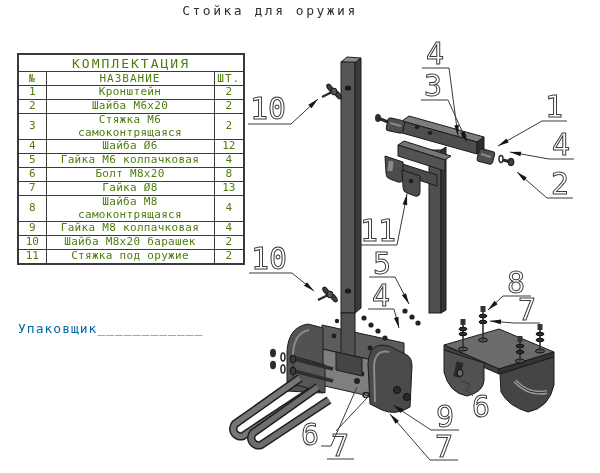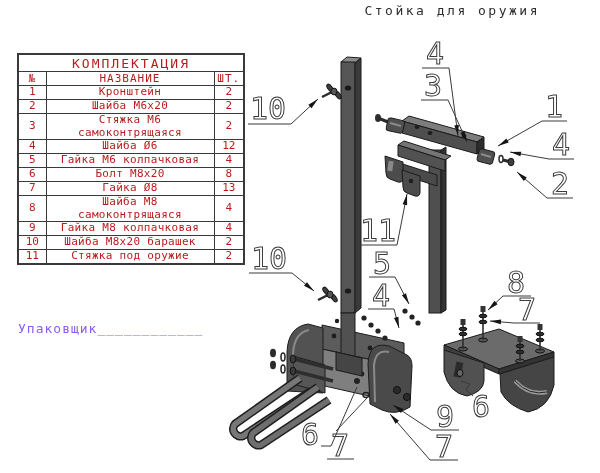--- a/index.html
+++ b/index.html
@@ -1,29 +1,29 @@
 <!DOCTYPE html>
 <html><head>
 <meta charset="utf-8">
 <style>
   html,body{margin:0;padding:0;}
   body{width:600px;height:473px;background:#ffffff;position:relative;overflow:hidden;
        font-family:"DejaVu Sans Mono", monospace;}
   .sheet{position:absolute;inset:0;}
-  .title-block{position:absolute;top:3px;left:0;width:540px;text-align:right;
+  .title-block{position:absolute;top:3px;left:0;width:540px;text-align:center;
        color:#2e2e2e;font-size:13px;letter-spacing:2.5px;line-height:15px;}
   table.parts{position:absolute;left:17px;top:53px;width:226px;border-collapse:collapse;
        table-layout:fixed;border:2px solid #3a3a3a;}
-  table.parts th, table.parts td{border:1px solid #3a3a3a;color:#b91c1c;padding:0 2px;
+  table.parts th, table.parts td{border:1px solid #3a3a3a;color:#4d7c0f;padding:0 2px;
        text-align:center;font-weight:normal;vertical-align:middle;}
   table.parts .tbl-title{font-size:13px;letter-spacing:2px;height:16px;}
   table.parts .colhead{font-size:11px;height:13px;letter-spacing:1px;}
   table.parts td{font-size:11px;height:13px;line-height:12.5px;}
   table.parts td.name{white-space:pre-line;letter-spacing:0.3px;}
-  .packer{position:absolute;left:18px;top:321px;font-size:13px;color:#8b5cf6;letter-spacing:1px;}
+  .packer{position:absolute;left:18px;top:321px;font-size:13px;color:#0369a1;letter-spacing:1px;}
   svg.draw{position:absolute;left:0;top:0;}
   .callout-num{font-family:"DejaVu Sans Mono",monospace;font-size:30px;
        fill:none;stroke:#3c3c3c;stroke-width:1px;}
   .leader{stroke:#3a3a3a;stroke-width:1;fill:none;}
   .uline{stroke:#3a3a3a;stroke-width:1;}
   .arrowhead{fill:#151515;stroke:none;}
   .edge{stroke:#1c1c1c;stroke-width:1;}
 </style>
 </head>
 <body>

